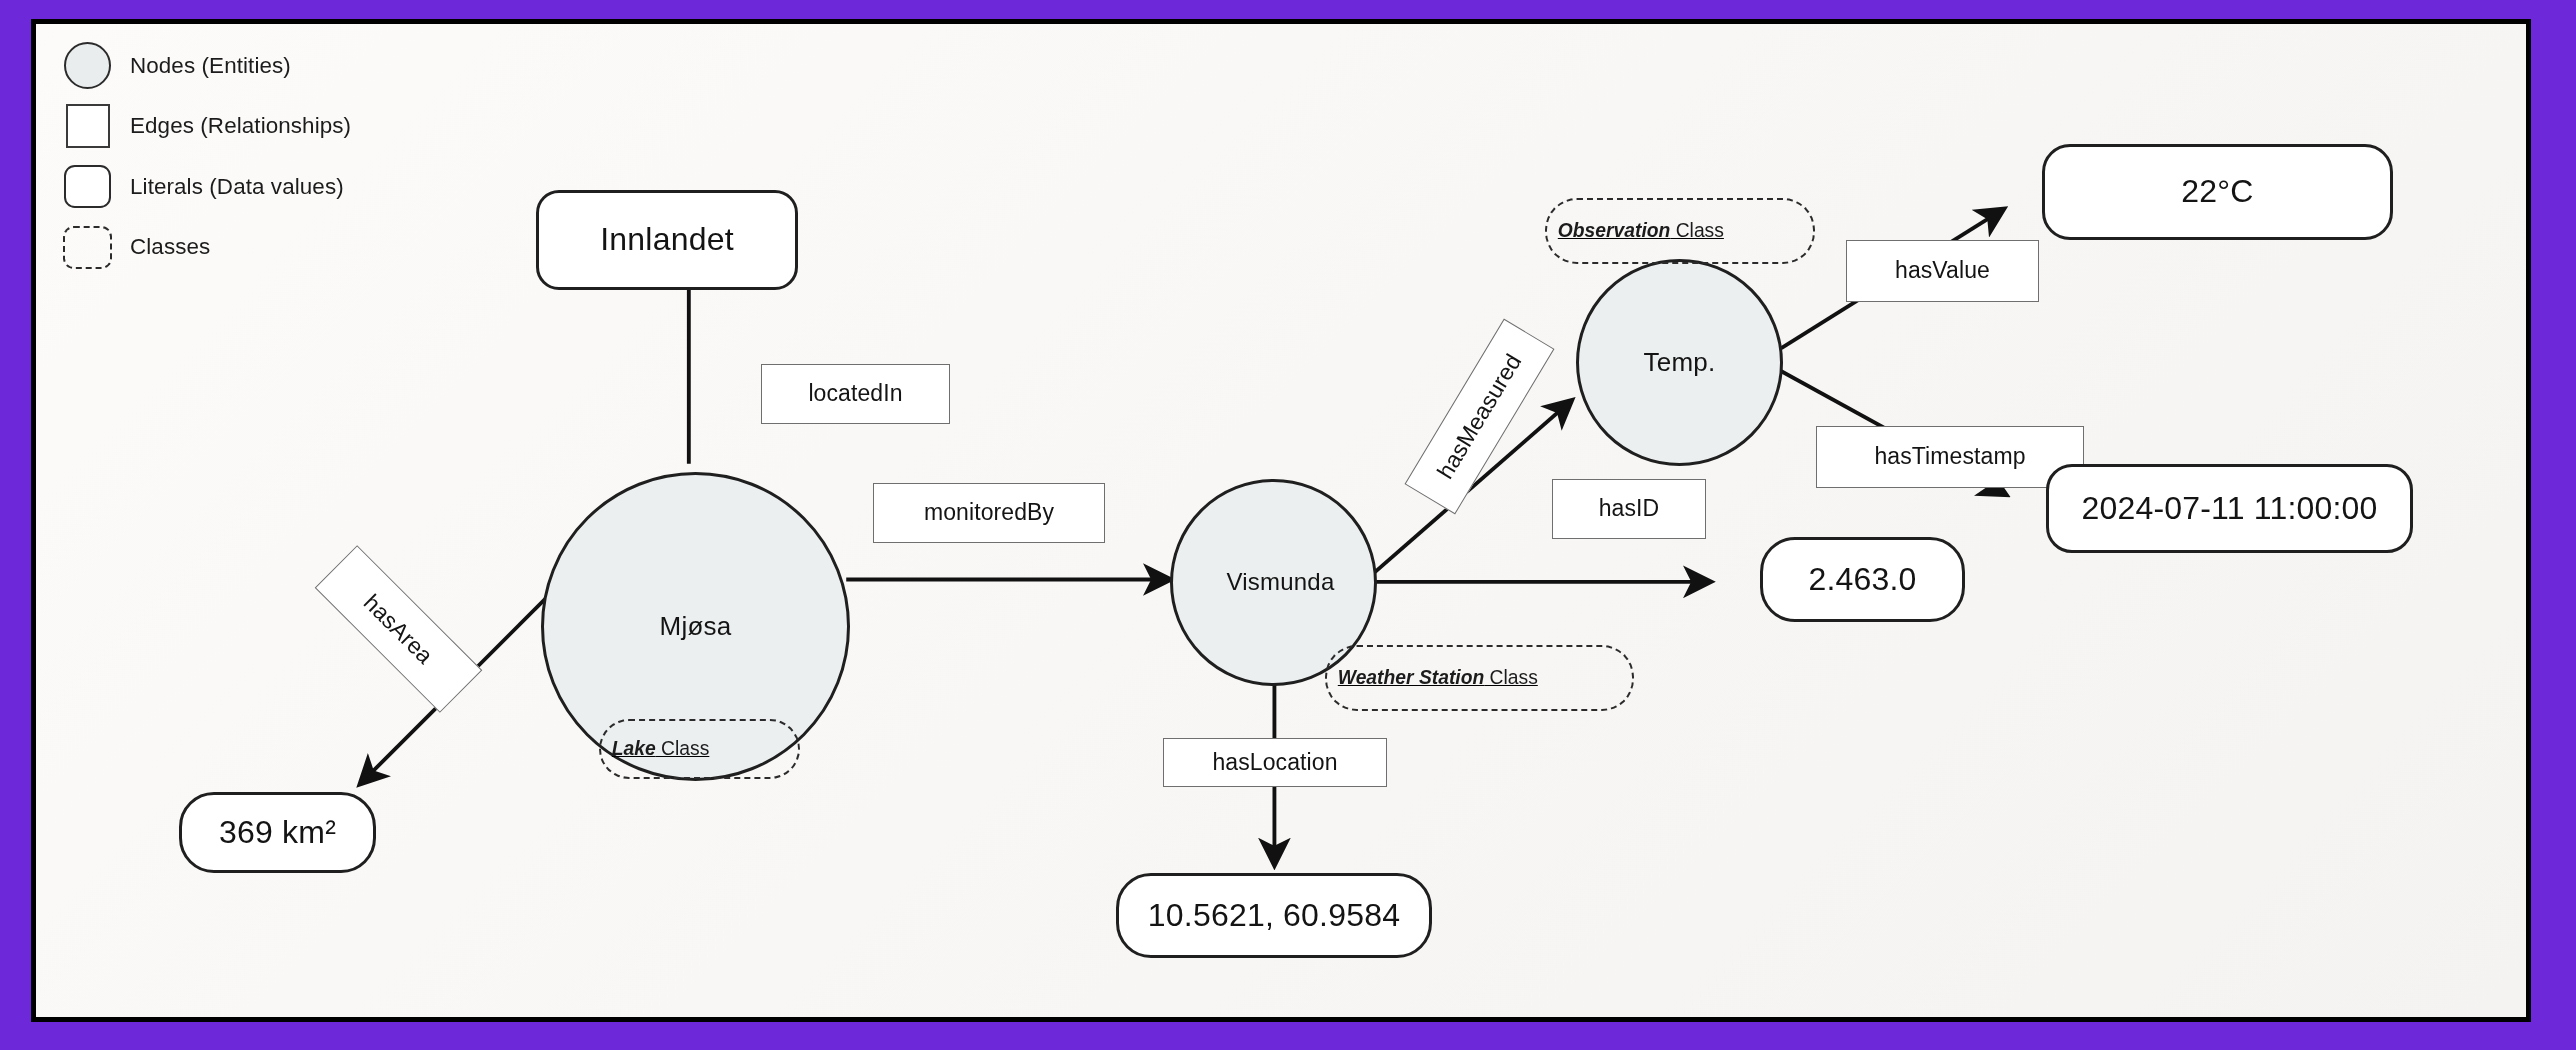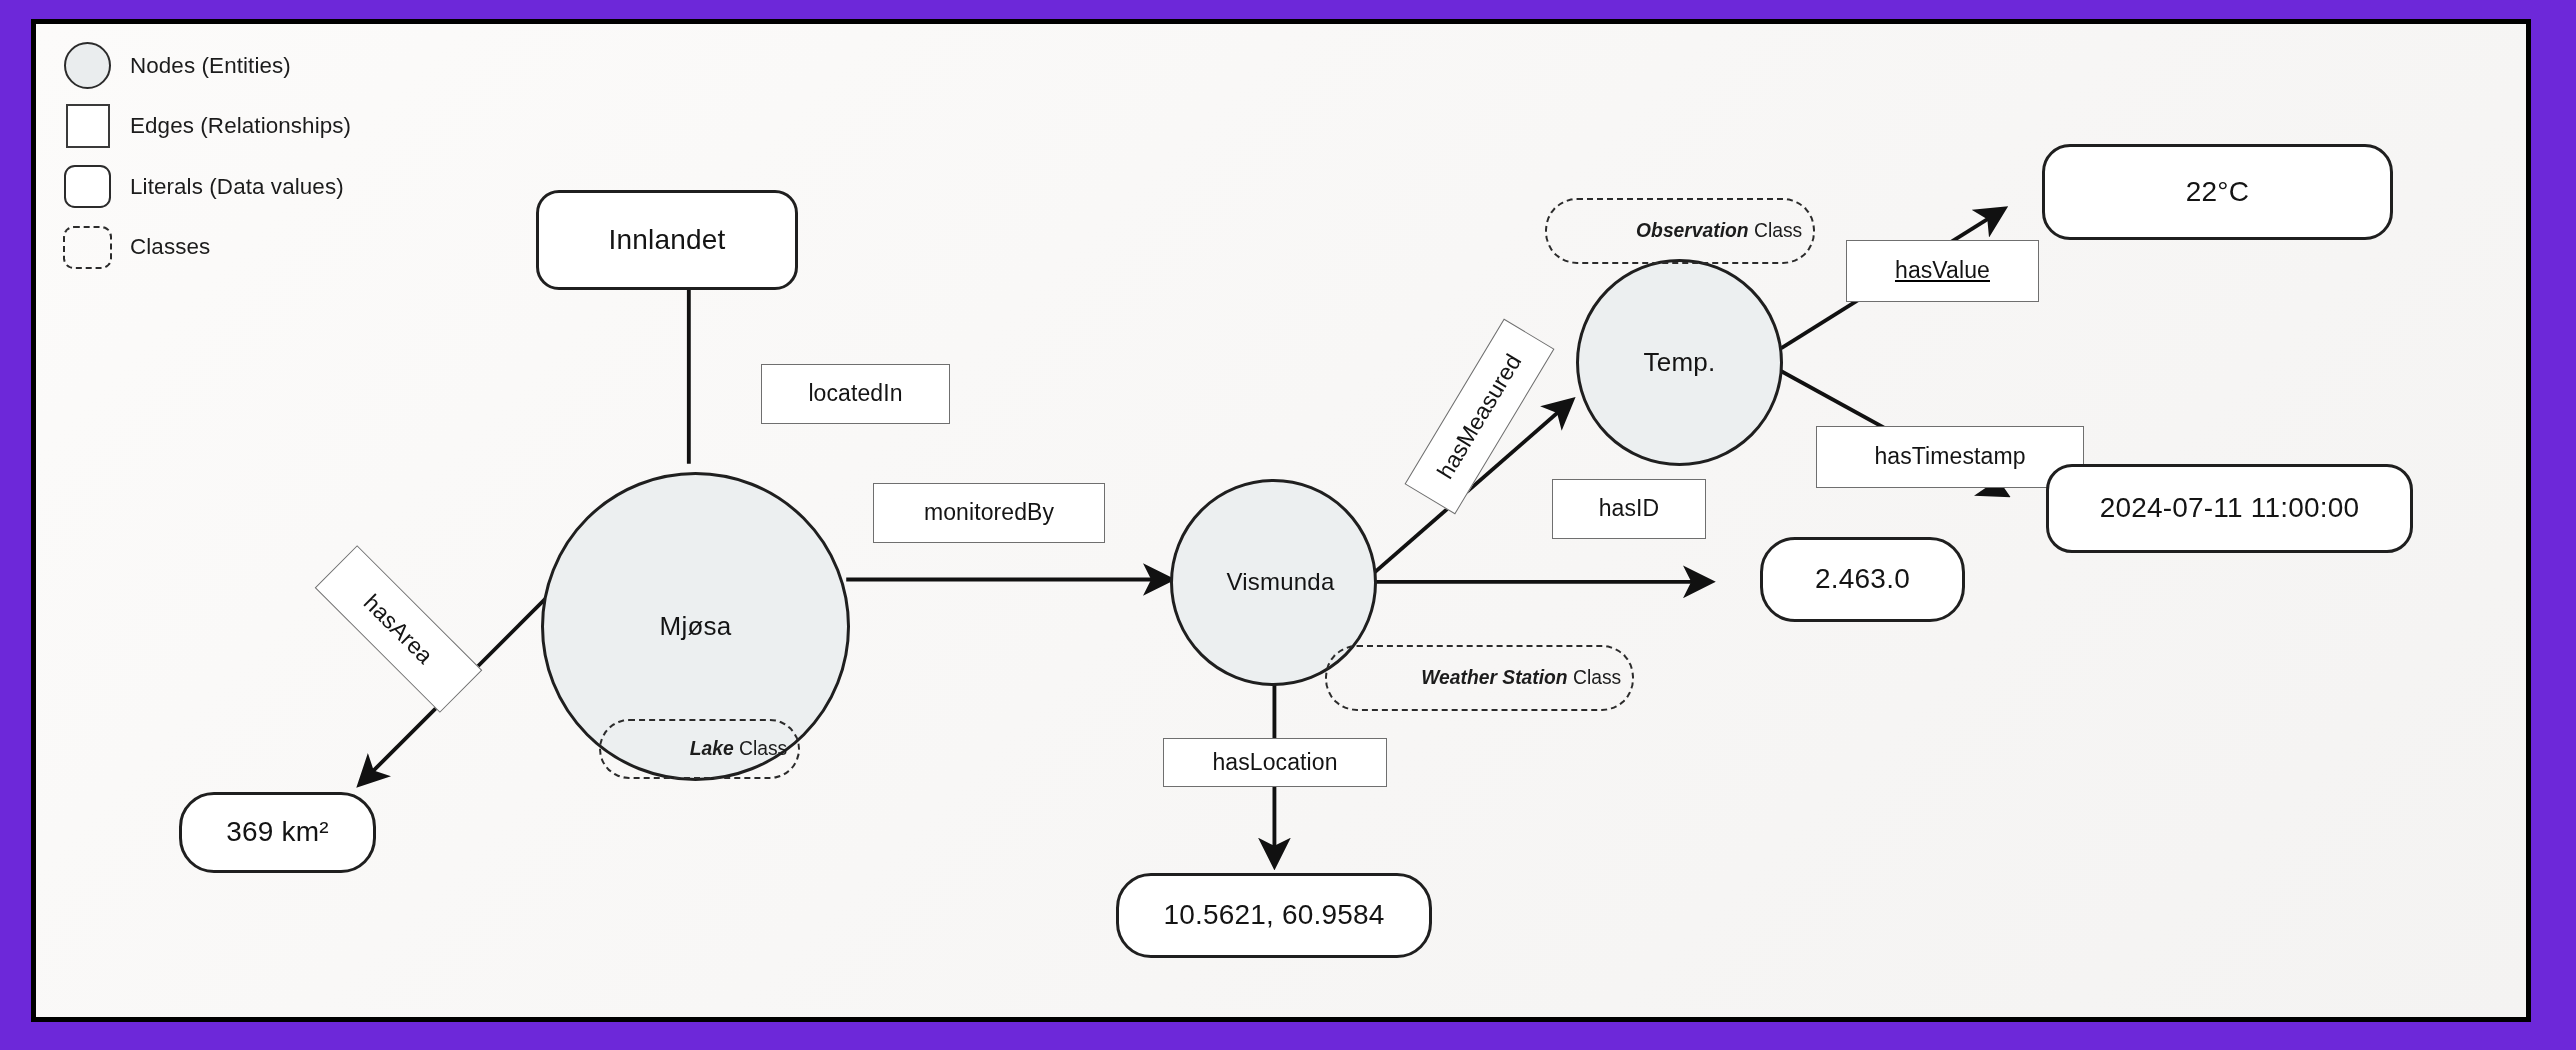--- a/index.html
+++ b/index.html
@@ -114,21 +114,21 @@
     position: absolute;
     background: #ffffff;
     border: 3.1px solid #1f1f1f;
     border-radius: 35px;
     display: flex;
     align-items: center;
     justify-content: center;
     box-sizing: border-box;
   }
   .literal .lit-label {
-    font-size: 28px;
+    font-size: 32px;
     color: #141414;
     white-space: nowrap;
     letter-spacing: 0.2px;
   }
 
   .edge-label {
     position: absolute;
     background: #ffffff;
     border: 1.9px solid #6f6f6f;
     display: flex;
@@ -144,23 +144,24 @@
     letter-spacing: 0.1px;
   }
 
   .class-badge {
     position: absolute;
     border: 2.7px dashed #2b2b2b;
     border-radius: 32px;
     background: transparent;
     display: flex;
     align-items: center;
-    justify-content: flex-end;
+    justify-content: flex-start;
     box-sizing: border-box;
     padding: 0 10.8px;
+    text-decoration: underline;
   }
   .class-badge .cb-text {
     font-size: 19.3px;
     color: #1c1c1c;
     white-space: nowrap;
   }
   .class-badge .cb-text em {
     font-style: italic;
     font-weight: 600;
   }
@@ -291,21 +292,21 @@
       <div class="node-circle" style="left:1540px; top:235px; width:207px; height:207px;">
         <span class="node-label">Temp.</span>
       </div>
 
       <div class="class-badge" style="left:1509px; top:174px; width:270px; height:66px;">
         <span class="cb-text">
           <em>Observation</em><span> Class</span>
         </span>
       </div>
 
-      <div class="edge-label" style="left:1810px; top:216px; width:193px; height:62px;text-decoration:underline;">
+      <div class="edge-label" style="left:1810px; top:216px; width:193px; height:62px;">
         <span class="el-text">hasValue</span>
       </div>
 
       <div class="literal" style="left:2006px; top:120px; width:351px; height:96px; border-radius:28px;">
         <span class="lit-label">22°C</span>
       </div>
 
       <div class="edge-label" style="left:1780px; top:370px; width:268px; height:62px;margin-top:32px;">
         <span class="el-text">hasTimestamp</span>
       </div>

